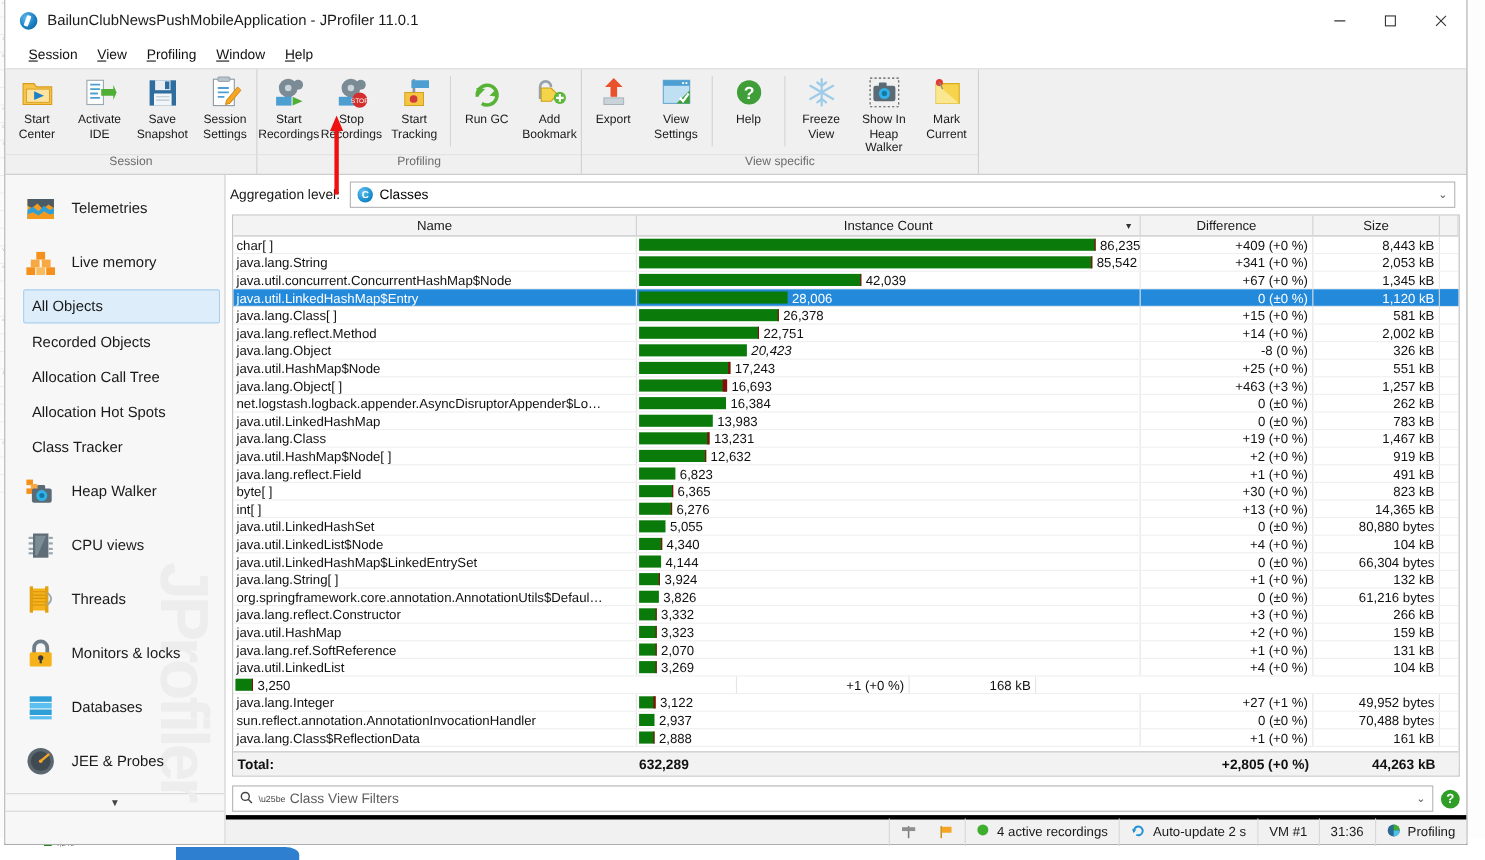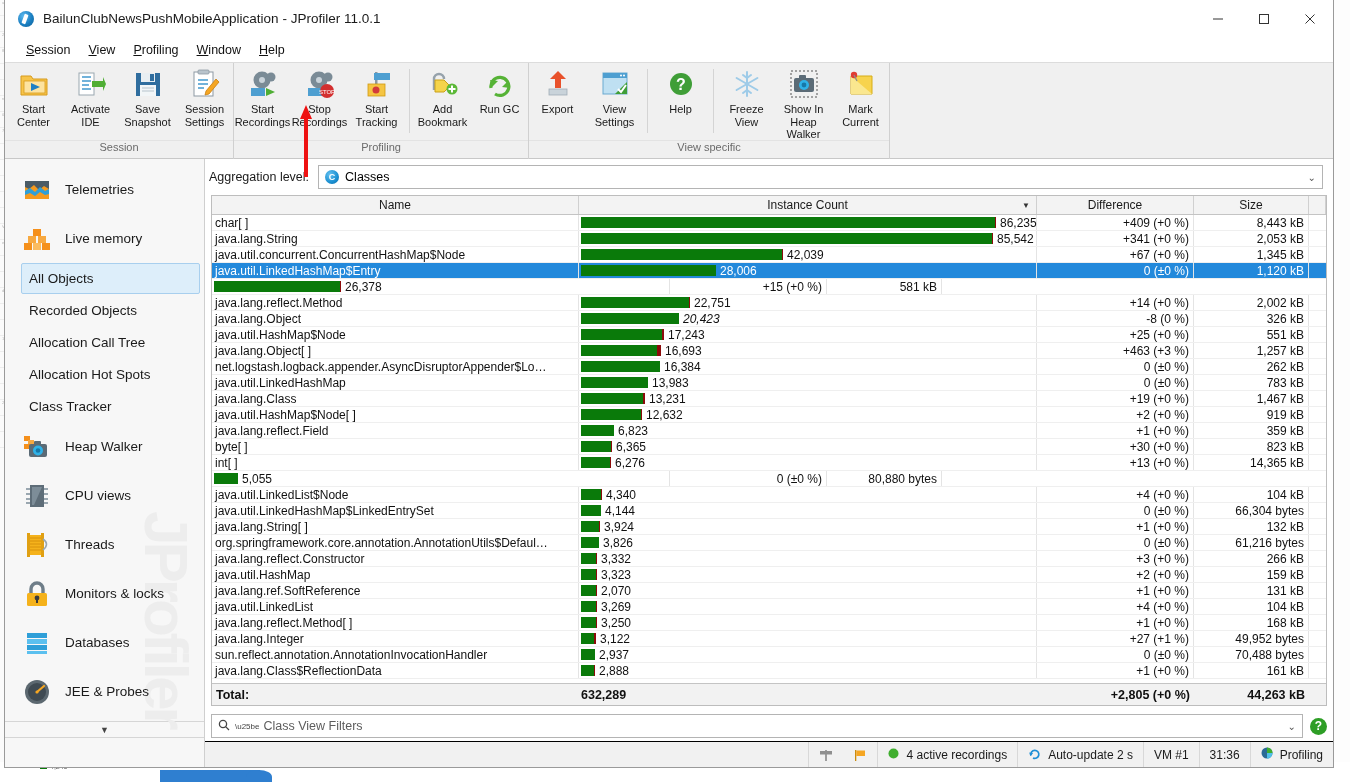--- a/index.html
+++ b/index.html
@@ -208,21 +208,21 @@
   #filter-input .mag { margin-right: 5px; color: #444; font-size: 12px; }
   #filter-input .chev { margin-left: auto; margin-right: 6px; color: #555; font-size: 10px; }
   #help-dot {
     width: 17px; height: 17px; border-radius: 50%; background: #2e9e26; color: #fff;
     font-size: 12px; font-weight: bold; display: flex; align-items: center; justify-content: center;
     margin-left: 7px; flex: none;
   }
 
   
   #statusbar {
-    height: 26px; background: #f1f1f1; border-top: 1px solid #000000;
+    height: 26px; background: #f1f1f1; border-top: 4px solid #000000;
     display: flex; align-items: center; justify-content: flex-end; flex: none;
   }
   .sb-cell {
     height: 25px; display: flex; align-items: center; padding: 0 10px;
     font-size: 12px; color: #1a1a1a; border-left: 1px solid #d8d8d8;
   }
   .sb-cell.first { border-left: 1px solid #d8d8d8; }
   #red-arrow {
     position: absolute; left: 299px; top: 105px; width: 14px; height: 72px; z-index: 50;
     pointer-events: none;
@@ -403,40 +403,40 @@
               <circle cx="15" cy="22" r="3.5" fill="#d23b3b"></circle>
             </svg>
           </div>
           <span>Start</span>
           <span>Tracking</span>
         </div>
         <div class="tb-sep"></div>
         <div class="tb-btn">
           <div class="ico">
             <svg width="32" height="32" viewBox="0 0 32 32">
+              <path d="M7 20 a9 9 0 1 1 4 6" fill="none" stroke="#56b336" stroke-width="3.2"></path>
+              <polygon points="6,12 14,13 8,19" fill="#56b336"></polygon>
+              <polygon points="26,20 18,19 24,13" fill="#56b336"></polygon>
+            </svg>
+          </div>
+          <span>Run GC</span>
+          <span></span>
+        </div>
+        <div class="tb-btn">
+          <div class="ico">
+            <svg width="32" height="32" viewBox="0 0 32 32">
               <path d="M7 22 V11 a5 5 0 0 1 10 0" fill="none" stroke="#96a2ab" stroke-width="2.4"></path>
               <path d="M11 20 L20 20 L26 26 L20 32 L11 32 z" fill="#f5d44a" stroke="#c9a018" stroke-width="1" transform="translate(-3,-8)"></path>
               <circle cx="25" cy="21" r="5.5" fill="#5cb838"></circle>
               <line x1="25" y1="17.5" x2="25" y2="24.5" stroke="#fff" stroke-width="2"></line>
               <line x1="21.5" y1="21" x2="28.5" y2="21" stroke="#fff" stroke-width="2"></line>
             </svg>
           </div>
           <span>Add</span>
           <span>Bookmark</span>
-        </div>
-        <div class="tb-btn">
-          <div class="ico">
-            <svg width="32" height="32" viewBox="0 0 32 32">
-              <path d="M7 20 a9 9 0 1 1 4 6" fill="none" stroke="#56b336" stroke-width="3.2"></path>
-              <polygon points="6,12 14,13 8,19" fill="#56b336"></polygon>
-              <polygon points="26,20 18,19 24,13" fill="#56b336"></polygon>
-            </svg>
-          </div>
-          <span>Run GC</span>
-          <span></span>
         </div>
       </div>
       <div class="tb-caption">Profiling</div>
     </div>
 
     <div class="tb-divider"></div>
 
     <div class="tb-group">
       <div class="tb-row">
         <div class="tb-btn">
@@ -733,20 +733,21 @@
               <div class="td-name" style="width: 367px;">java.util.LinkedHashMap$Entry</div>
               <div class="td-count" style="width: 458px;">
                 <div class="bar" style="width: 135px;"></div>
                 <span class="cnt">28,006</span>
               </div>
               <div class="td-diff" style="width: 157px;">0 (±0 %)</div>
               <div class="td-size" style="width: 115px;">1,120 kB</div>
               <div style="flex: 1 1 0%; background: rgb(35, 137, 219);"></div>
             </div>
             <div class="tr">
+              <div class="td-name" style="width: 367px;">java.lang.Class[ ]</div>
               <div class="td-count" style="width: 458px;">
                 <div class="bar" style="width: 127px;">
                   <div class="diffmark" style="width: 1px;"></div>
                 </div>
                 <span class="cnt">26,378</span>
               </div>
               <div class="td-diff" style="width: 157px;">+15 (+0 %)</div>
               <div class="td-size" style="width: 115px;">581 kB</div>
               <div style="flex: 1 1 0%;"></div>
             </div>
@@ -840,21 +841,21 @@
               <div class="td-size" style="width: 115px;">919 kB</div>
               <div style="flex: 1 1 0%;"></div>
             </div>
             <div class="tr">
               <div class="td-name" style="width: 367px;">java.lang.reflect.Field</div>
               <div class="td-count" style="width: 458px;">
                 <div class="bar" style="width: 33px;"></div>
                 <span class="cnt">6,823</span>
               </div>
               <div class="td-diff" style="width: 157px;">+1 (+0 %)</div>
-              <div class="td-size" style="width: 115px;">359 kB</div>
+              <div class="td-size" style="width: 115px;">491 kB</div>
               <div style="flex: 1 1 0%;"></div>
             </div>
             <div class="tr">
               <div class="td-name" style="width: 367px;">byte[ ]</div>
               <div class="td-count" style="width: 458px;">
                 <div class="bar" style="width: 31px;">
                   <div class="diffmark" style="width: 1px;"></div>
                 </div>
                 <span class="cnt">6,365</span>
               </div>
@@ -868,20 +869,21 @@
                 <div class="bar" style="width: 30px;">
                   <div class="diffmark" style="width: 1px;"></div>
                 </div>
                 <span class="cnt">6,276</span>
               </div>
               <div class="td-diff" style="width: 157px;">+13 (+0 %)</div>
               <div class="td-size" style="width: 115px;">14,365 kB</div>
               <div style="flex: 1 1 0%;"></div>
             </div>
             <div class="tr">
+              <div class="td-name" style="width: 367px;">java.util.LinkedHashSet</div>
               <div class="td-count" style="width: 458px;">
                 <div class="bar" style="width: 24px;"></div>
                 <span class="cnt">5,055</span>
               </div>
               <div class="td-diff" style="width: 157px;">0 (±0 %)</div>
               <div class="td-size" style="width: 115px;">80,880 bytes</div>
               <div style="flex: 1 1 0%;"></div>
             </div>
             <div class="tr">
               <div class="td-name" style="width: 367px;">java.util.LinkedList$Node</div>
@@ -969,21 +971,20 @@
                 <div class="bar" style="width: 16px;">
                   <div class="diffmark" style="width: 1px;"></div>
                 </div>
                 <span class="cnt">3,269</span>
               </div>
               <div class="td-diff" style="width: 157px;">+4 (+0 %)</div>
               <div class="td-size" style="width: 115px;">104 kB</div>
               <div style="flex: 1 1 0%;"></div>
             </div>
             <div class="tr">
-              <div class="td-name" style="width: 367px;">java.lang.reflect.Method[ ]</div>
               <div class="td-count" style="width: 458px;">
                 <div class="bar" style="width: 16px;">
                   <div class="diffmark" style="width: 1px;"></div>
                 </div>
                 <span class="cnt">3,250</span>
               </div>
               <div class="td-diff" style="width: 157px;">+1 (+0 %)</div>
               <div class="td-size" style="width: 115px;">168 kB</div>
               <div style="flex: 1 1 0%;"></div>
             </div>

